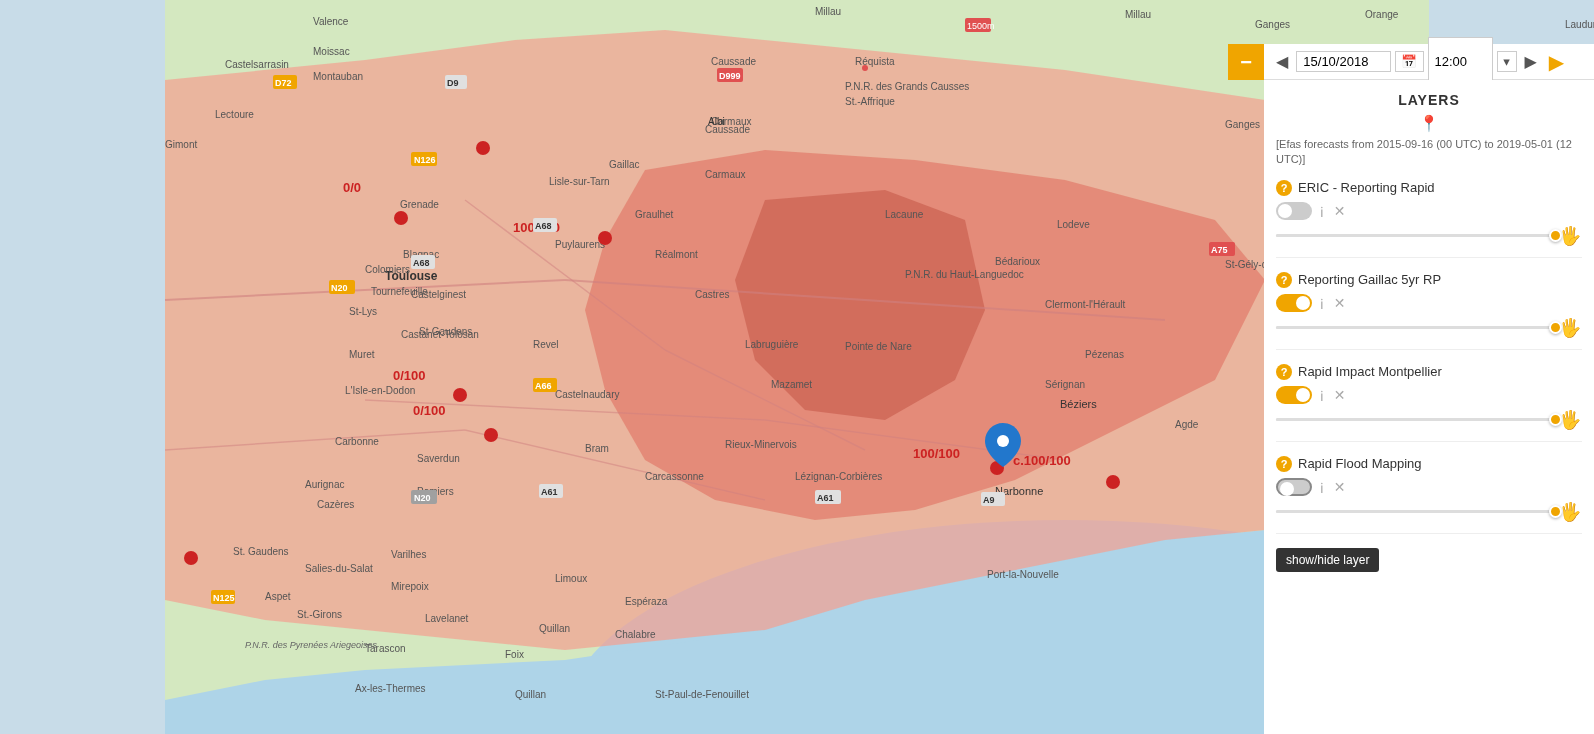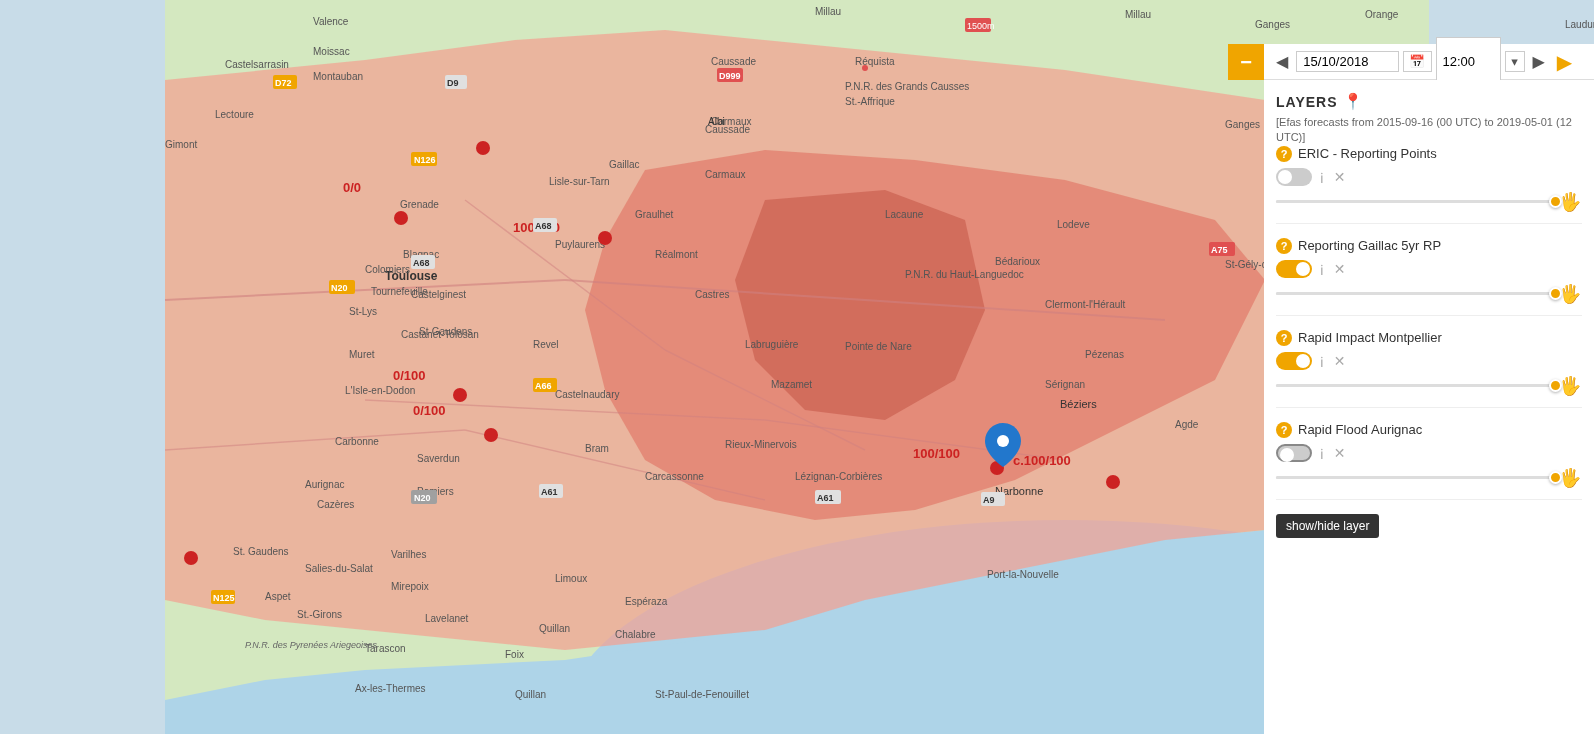--- a/index.html
+++ b/index.html
@@ -51,21 +51,21 @@
       border-bottom: 1px solid #ddd;
     }
     .datetime-bar button {
       background: none; border: none; cursor: pointer;
       font-size: 16px; color: #555; padding: 2px 4px;
     }
     .datetime-bar .date-input {
       border: 1px solid #ccc;
       padding: 2px 6px;
       font-size: 13px;
-      width: 103px;
+      width: 95px;
     }
     .datetime-bar .cal-btn {
       background: none; border: 1px solid #ccc;
       padding: 2px 5px; cursor: pointer; font-size: 13px;
     }
     .datetime-bar .time-input {
       border: 1px solid #ccc;
       padding: 16px 6px;
       font-size: 13px;
       width: 65px;
@@ -95,34 +95,36 @@
       z-index: 100;
       overflow-y: auto;
       padding: 12px;
     }
 
     .layers-header {
       display: flex;
       align-items: center;
       gap: 6px;
       margin-bottom: 4px;
+      flex-direction: column;
     }
     .layers-title {
       font-size: 14px;
       font-weight: bold;
       color: #333;
       letter-spacing: 1px;
     }
     .layers-pin {
       color: #f0a500;
       font-size: 16px;
     }
     .layers-subtitle {
       font-size: 11px;
       color: #666;
+      margin-bottom: 12px;
       line-height: 1.4;
     }
 
     
     .layer-row {
       margin-bottom: 14px;
       border-bottom: 1px solid #eee;
       padding-bottom: 10px;
     }
     .layer-name-row {
@@ -408,21 +410,21 @@
 <div class="side-panel">
   <div class="layers-header">
     <span class="layers-title">LAYERS</span>
     <span class="layers-pin">📍</span>
   </div>
   <div class="layers-subtitle">[Efas forecasts from 2015-09-16 (00 UTC) to 2019-05-01 (12 UTC)]</div>
 
   <div class="layer-row">
     <div class="layer-name-row">
       <span class="layer-help">?</span>
-      <span class="layer-name">ERIC - Reporting Points</span>
+      <span class="layer-name">ERIC - Reporting Rapid</span>
     </div>
     <div class="layer-controls">
       <label class="toggle-switch">
 
         <div class="toggle-track off">
           <div class="toggle-knob"></div>
         </div>
       </label>
       <button class="layer-info-btn">ℹ</button>
       <button class="layer-close-btn">✕</button>
@@ -480,21 +482,21 @@
         <div class="layer-slider-fill" style="width:100%"></div>
         <div class="layer-slider-thumb" style="right:-6px"></div>
       </div>
       <span class="hand-icon">🖐</span>
     </div>
   </div>
 
   <div class="layer-row" style="position:relative;">
     <div class="layer-name-row">
       <span class="layer-help">?</span>
-      <span class="layer-name">Rapid Flood Aurignac</span>
+      <span class="layer-name">Rapid Flood Mapping</span>
     </div>
     <div class="layer-controls">
       <label class="toggle-switch" style="cursor:pointer;">
 
         <div class="toggle-track off" style="border: 2px solid #888;">
           <div class="toggle-knob"></div>
         </div>
       </label>
       <button class="layer-info-btn">ℹ</button>
       <button class="layer-close-btn">✕</button>

